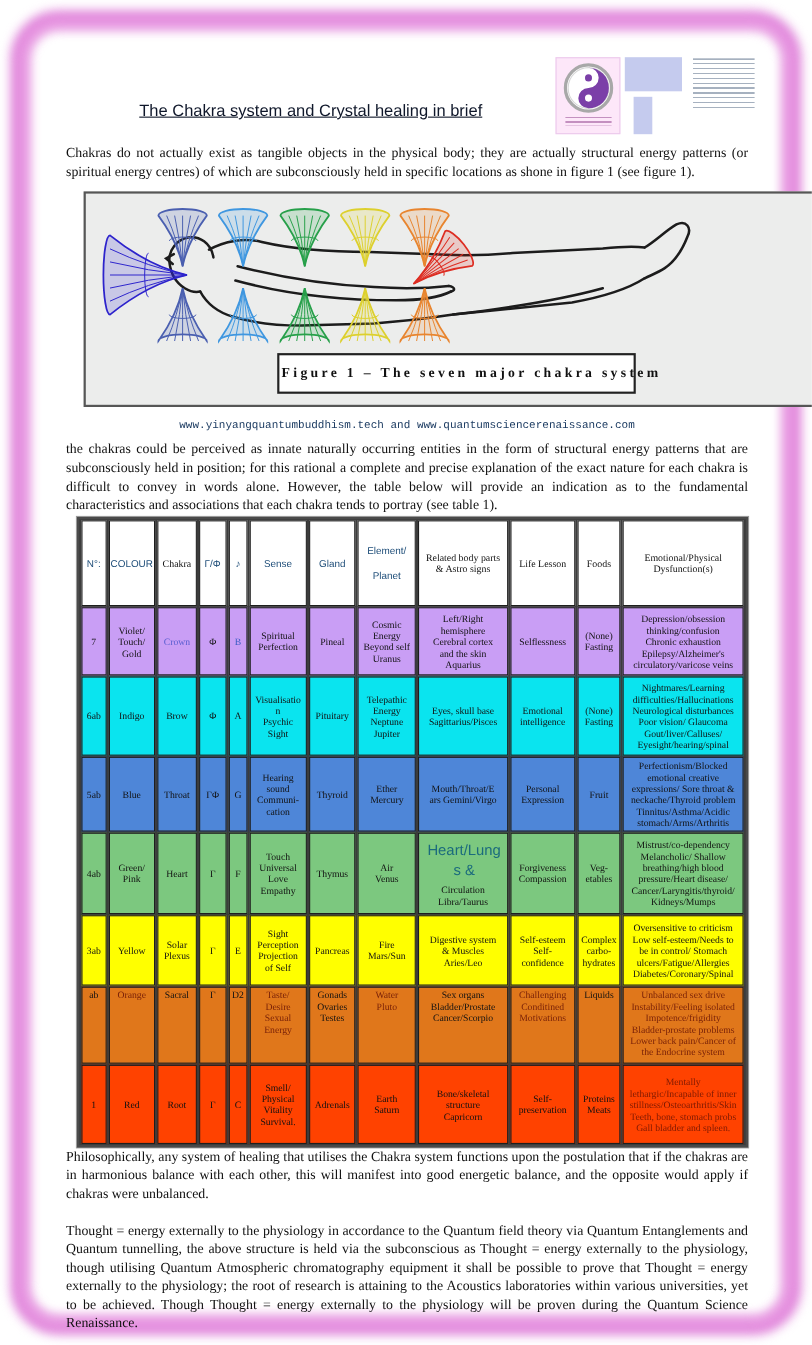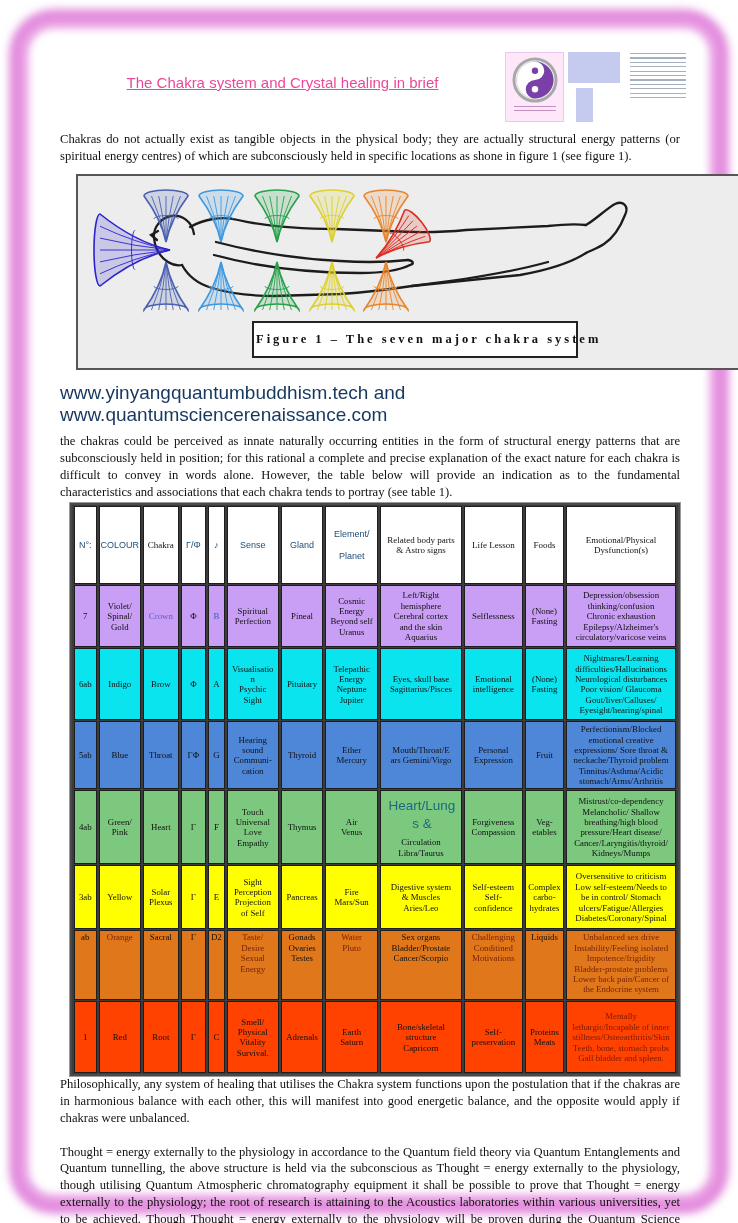--- a/index.html
+++ b/index.html
@@ -6,43 +6,43 @@
   body{width:738px;height:1223px;position:relative;font-family:"Liberation Serif",serif;color:#111;overflow:hidden;}
 
   
   .frame{position:absolute;inset:10px;border:16px solid #de7cd8;border-radius:44px;filter:blur(5px);z-index:0;}
   .frame2{position:absolute;inset:18px;border:6px solid #eeaae8;border-radius:36px;filter:blur(6px);z-index:0;}
 
   .content{position:absolute;left:60px;top:52px;width:620px;z-index:2;}
 
   
   .hdr{display:flex;align-items:flex-start;height:72px;}
-  .hdr-title{flex:1;text-align:center;margin-top:22px;font-family:"Liberation Sans",sans-serif;
-             font-size:15px;color:#ec4899;text-decoration:underline;}
+  .hdr-title{flex:1;text-align:center;margin-top:40px;font-family:"Liberation Sans",sans-serif;
+             font-size:15px;color:#0f172a;text-decoration:underline;}
   .logoblk{display:flex;gap:4px;margin-right:-6px;}
   .yy-box{width:57px;height:64px;background:#fde7f9;border:1px solid #ecc9ec;display:flex;flex-direction:column;align-items:center;padding-top:4px;}
   .yy-cap{width:42px;height:8px;margin-top:3px;background:repeating-linear-gradient(to bottom,#c490c0 0 1.4px,transparent 1.4px 4px);}
   .lav-wrap{position:relative;width:58px;height:72px;}
   .lav1{position:absolute;left:0;top:0;width:52px;height:31px;background:#c5cbee;}
   .lav2{position:absolute;left:8px;top:36px;width:17px;height:34px;background:#c5cbee;}
   .fineprint{width:56px;height:48px;margin-top:1px;background:repeating-linear-gradient(to bottom,#96a3b4 0 1.2px,transparent 1.2px 4.4px);opacity:.85;}
 
   .para{font-size:12.6px;line-height:1.33;text-align:justify;margin:0;}
   .p1{margin-top:7px;}
 
   
   .figure{position:relative;margin-top:10px;margin-left:16px;width:678px;height:196px;
           background:#ecedec;border:2px solid #565656;box-sizing:border-box;}
   .figure svg{position:absolute;left:0;top:0;}
   .fig-cap{position:absolute;left:50%;transform:translateX(-50%);bottom:10px;width:318px;
            background:#fff;border:2px solid #222;text-align:center;padding:9px 2px;
            font-weight:bold;font-size:12.5px;letter-spacing:3px;white-space:nowrap;}
 
-  .links{margin-top:12px;font-family:Liberation Sans, sans-serif;
-         font-size:19px;color:#17375e;}
+  .links{margin-top:12px;text-align:center;font-family:Liberation Mono, monospace;
+         font-size:10px;color:#17375e;}
   .links .url{cursor:pointer;}
   .p2{margin-top:7px;}
 
   .tbl-cap{margin-top:13px;text-align:center;font-size:12.6px;}
   .tbl-cap b{font-weight:bold;}
 
   
   table.chakra{border-collapse:separate;border-spacing:2px 1px;background:#3c3c3c;
                border:2px solid #4a4a4a;margin-top:3px;margin-left:10px;table-layout:fixed;
                box-shadow:0 0 0 1px #9a9a9a;}
@@ -245,21 +245,21 @@
           <th>Related body parts
 &amp; Astro signs</th>
           <th>Life Lesson</th>
           <th>Foods</th>
           <th class="h-dys">Emotional/Physical
 Dysfunction(s)</th>
         </tr>
         <tr style="background: rgb(201, 158, 245); height: 62px;">
           <td class="c-num" style="font-weight: normal;">7</td>
           <td class="c-colour">Violet/
-Spinal/
+Touch/
 Gold</td>
           <td class="c-chakra" style="color: rgb(90, 94, 208); font-weight: normal;">Crown</td>
           <td class="c-gp">Φ</td>
           <td class="c-note" style="color: rgb(59, 92, 196);">B</td>
           <td class="c-sense">Spiritual
 Perfection</td>
           <td class="c-gland">Pineal</td>
           <td class="c-element">Cosmic
 Energy
 Beyond self

